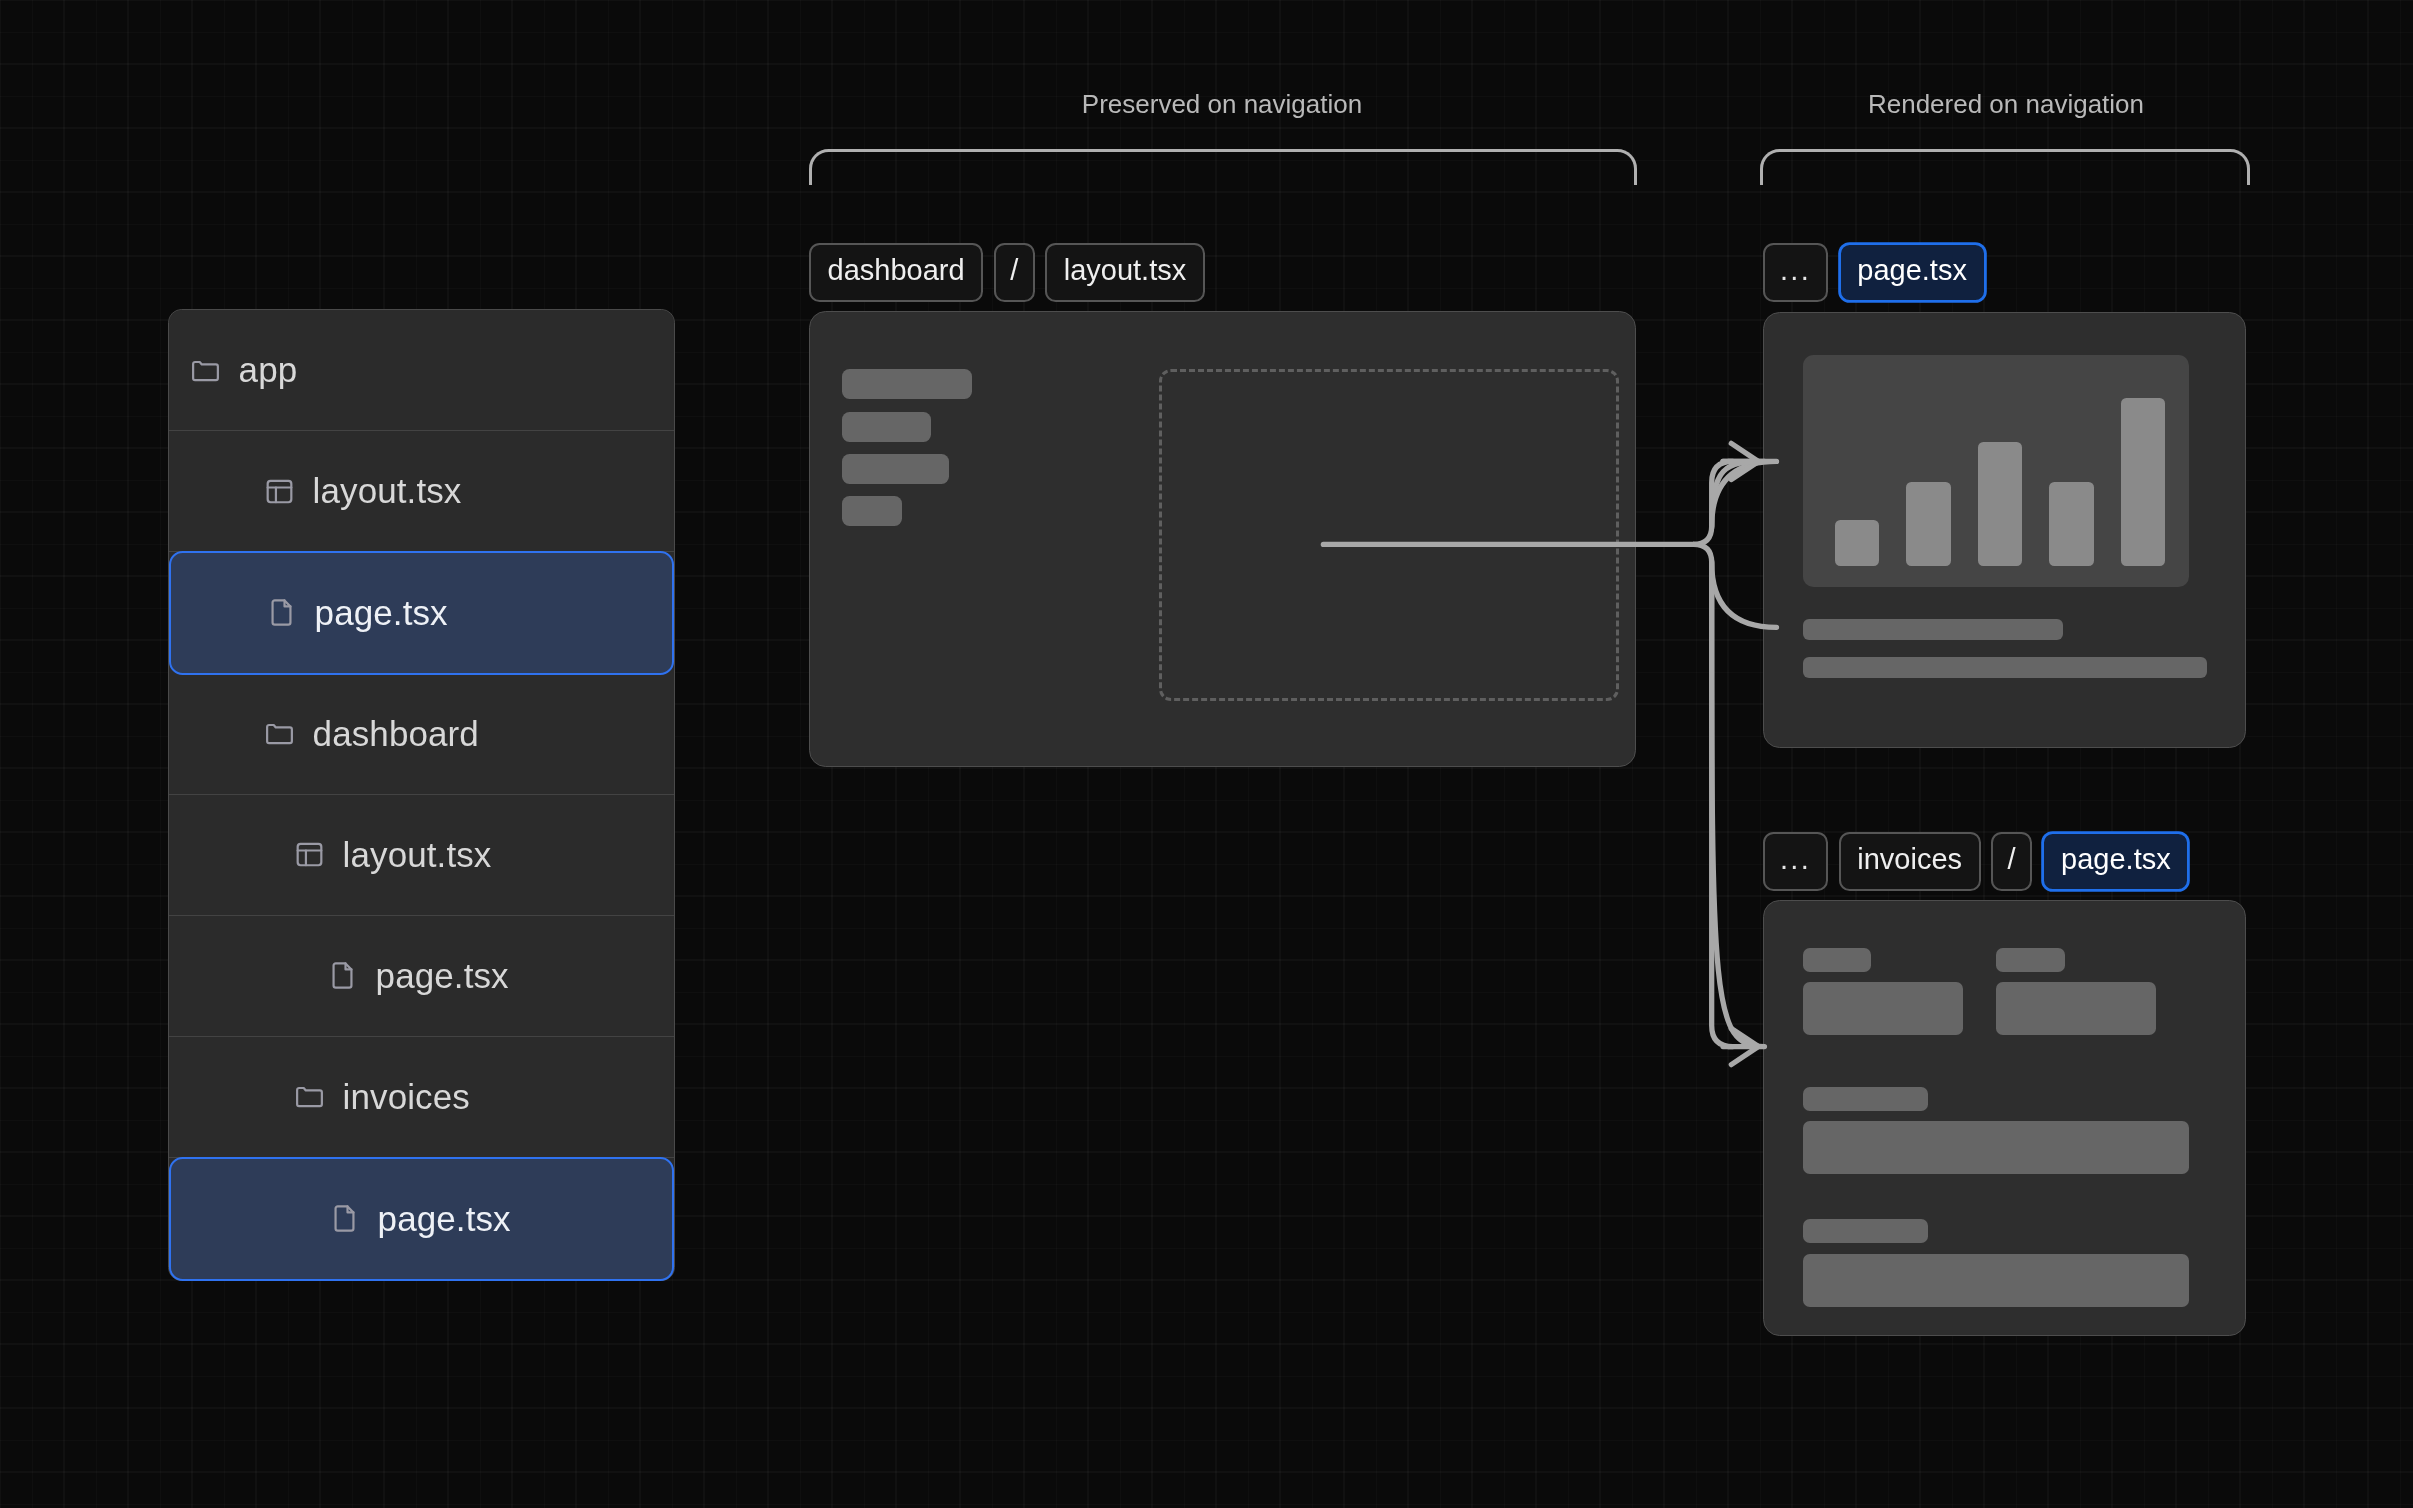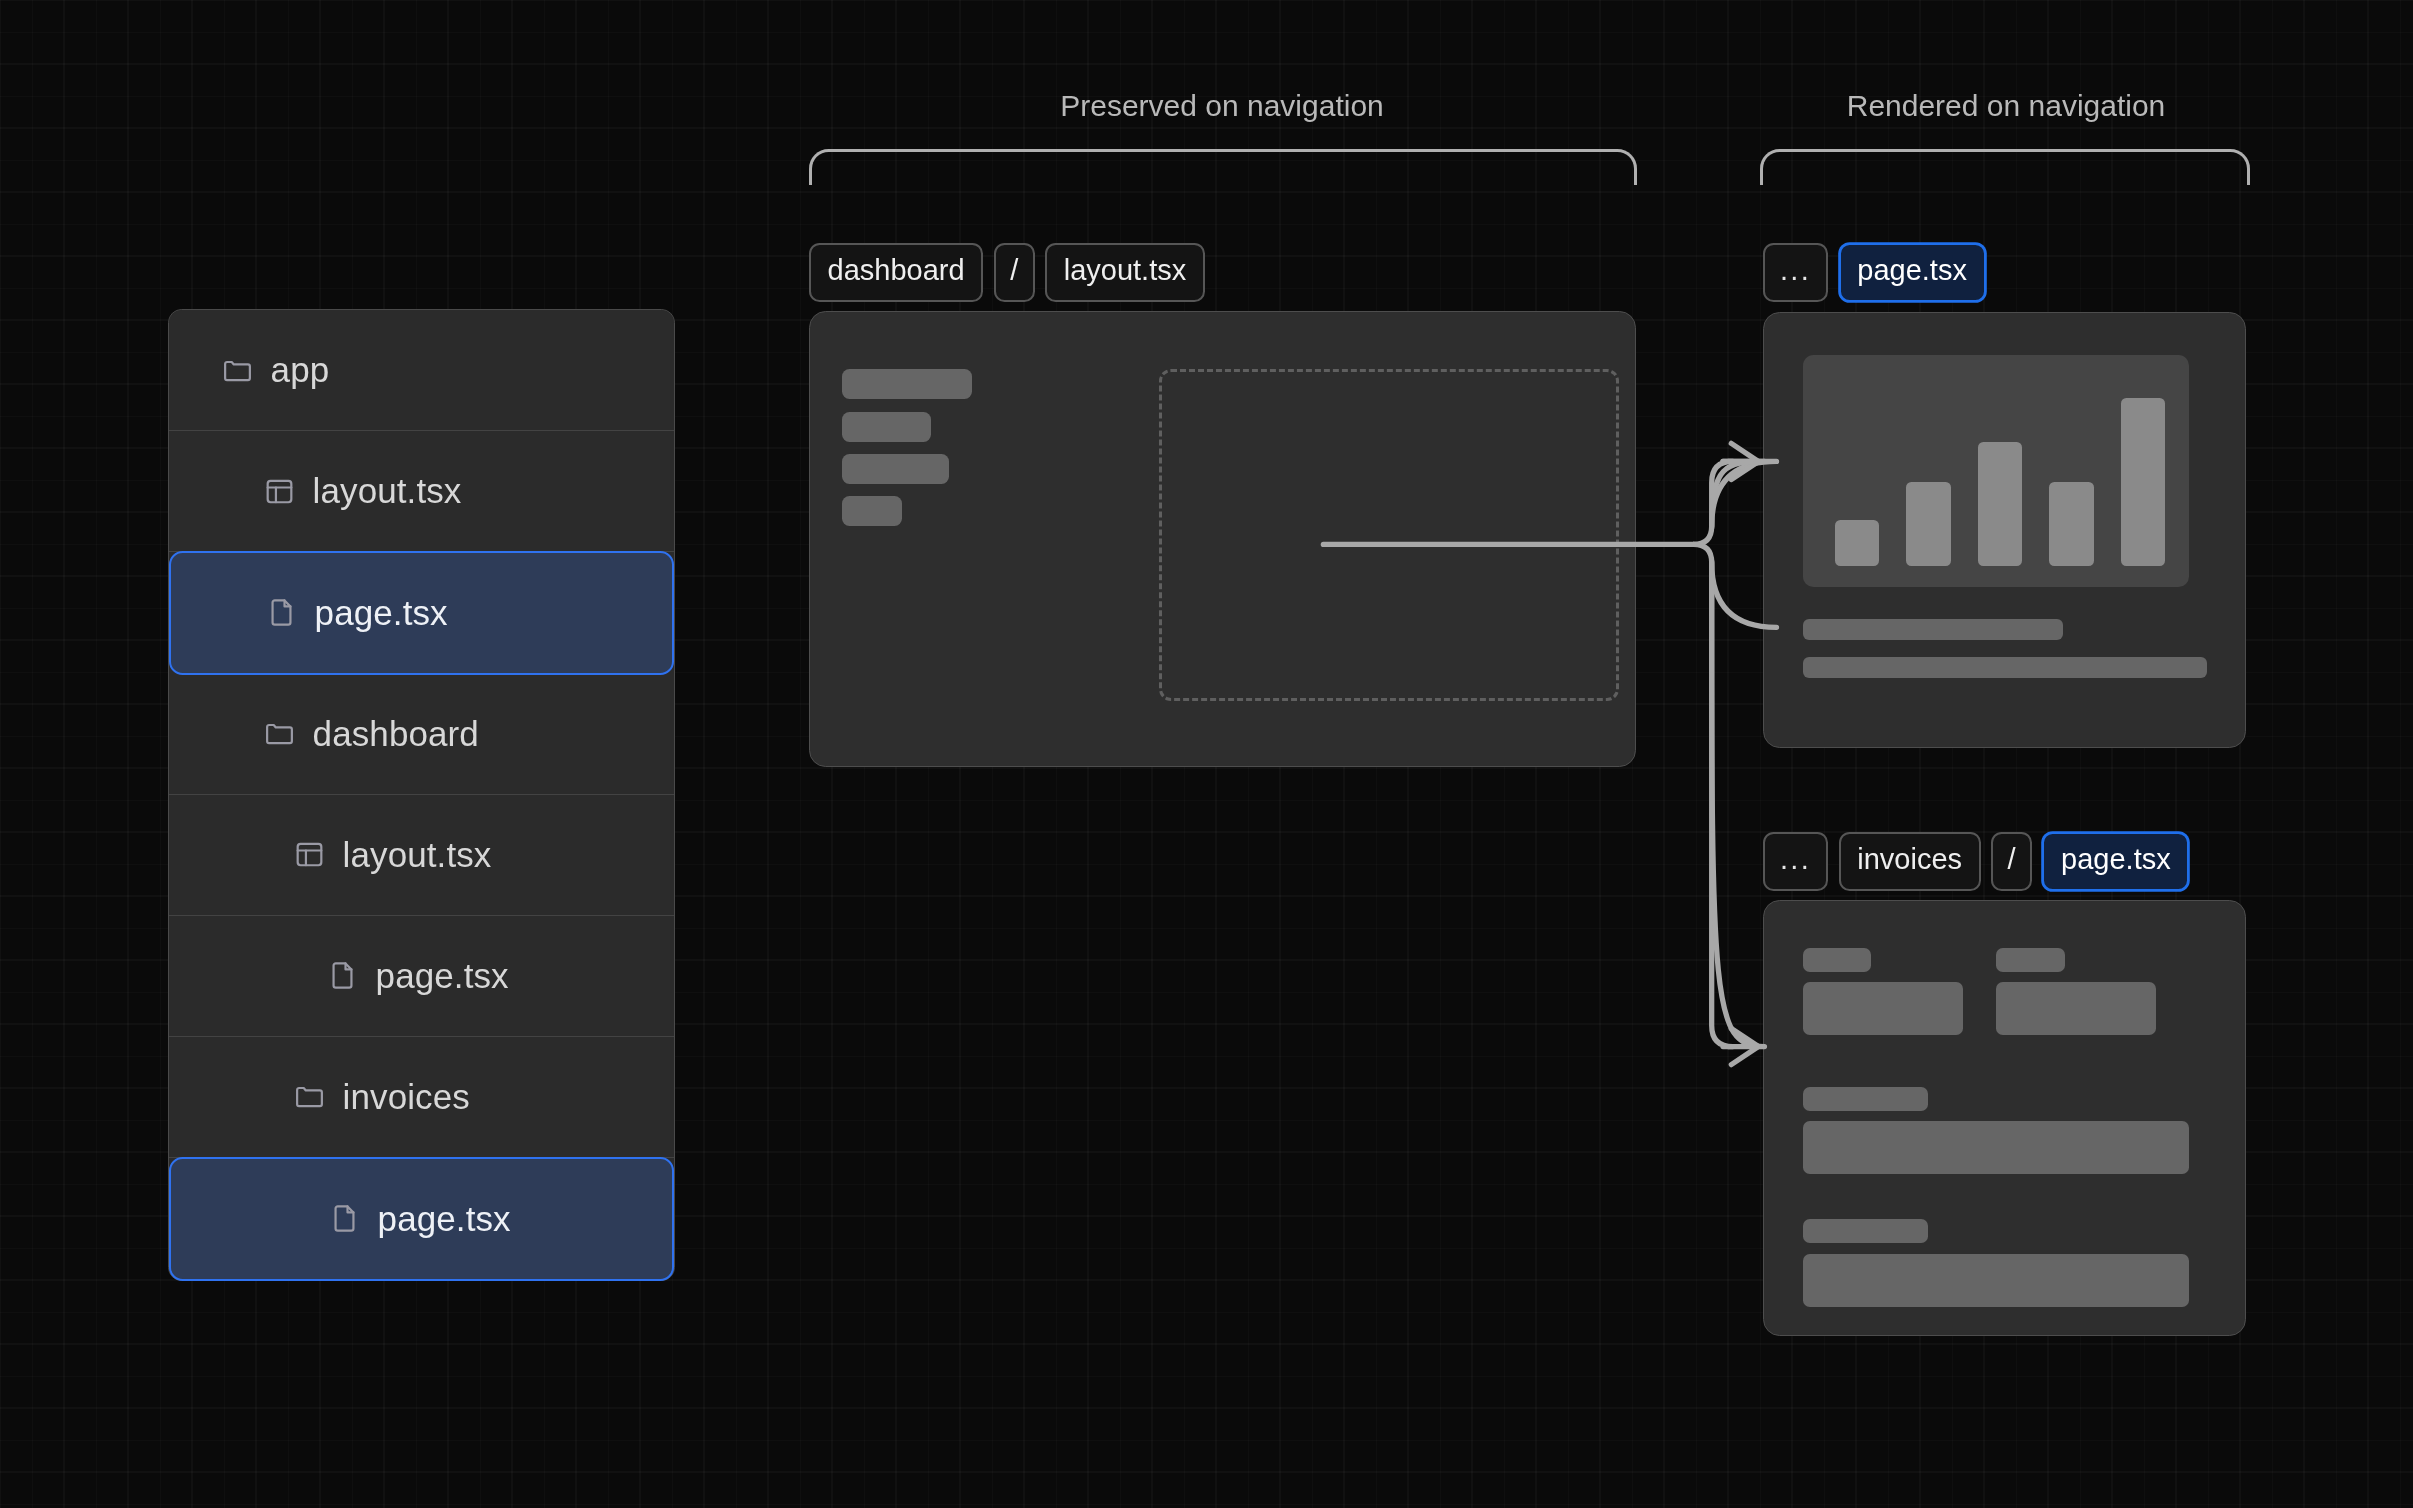--- a/index.html
+++ b/index.html
@@ -65,30 +65,30 @@
     background: #2e3c58;
     border: 2.3px solid #2f72f0;
     border-radius: 13.6px;
     z-index: 5;
     margin: -1.1px 0;
     height: 124px;
     color: #eef1f6;
   }
   .tree-row.selected + .tree-row { border-top: none; }
 
-  .ind-0 { padding-left: 52px; }
+  .ind-0 { padding-left: 20px; }
   .ind-1 { padding-left: 94px; }
   .ind-2 { padding-left: 124px; }
   .ind-3 { padding-left: 157px; }
 
   
   .col-title {
     position: absolute;
     color: #b9b9b9;
-    font-size: 30px;
+    font-size: 26px;
     white-space: nowrap;
     transform: translateX(-50%);
   }
   #title-preserved { left: 1222px; top: 89px; }
   #title-rendered  { left: 2006px; top: 89px; }
 
   .brace {
     position: absolute;
     height: 36px;
     border: 3.8px solid #b0b0b0;

